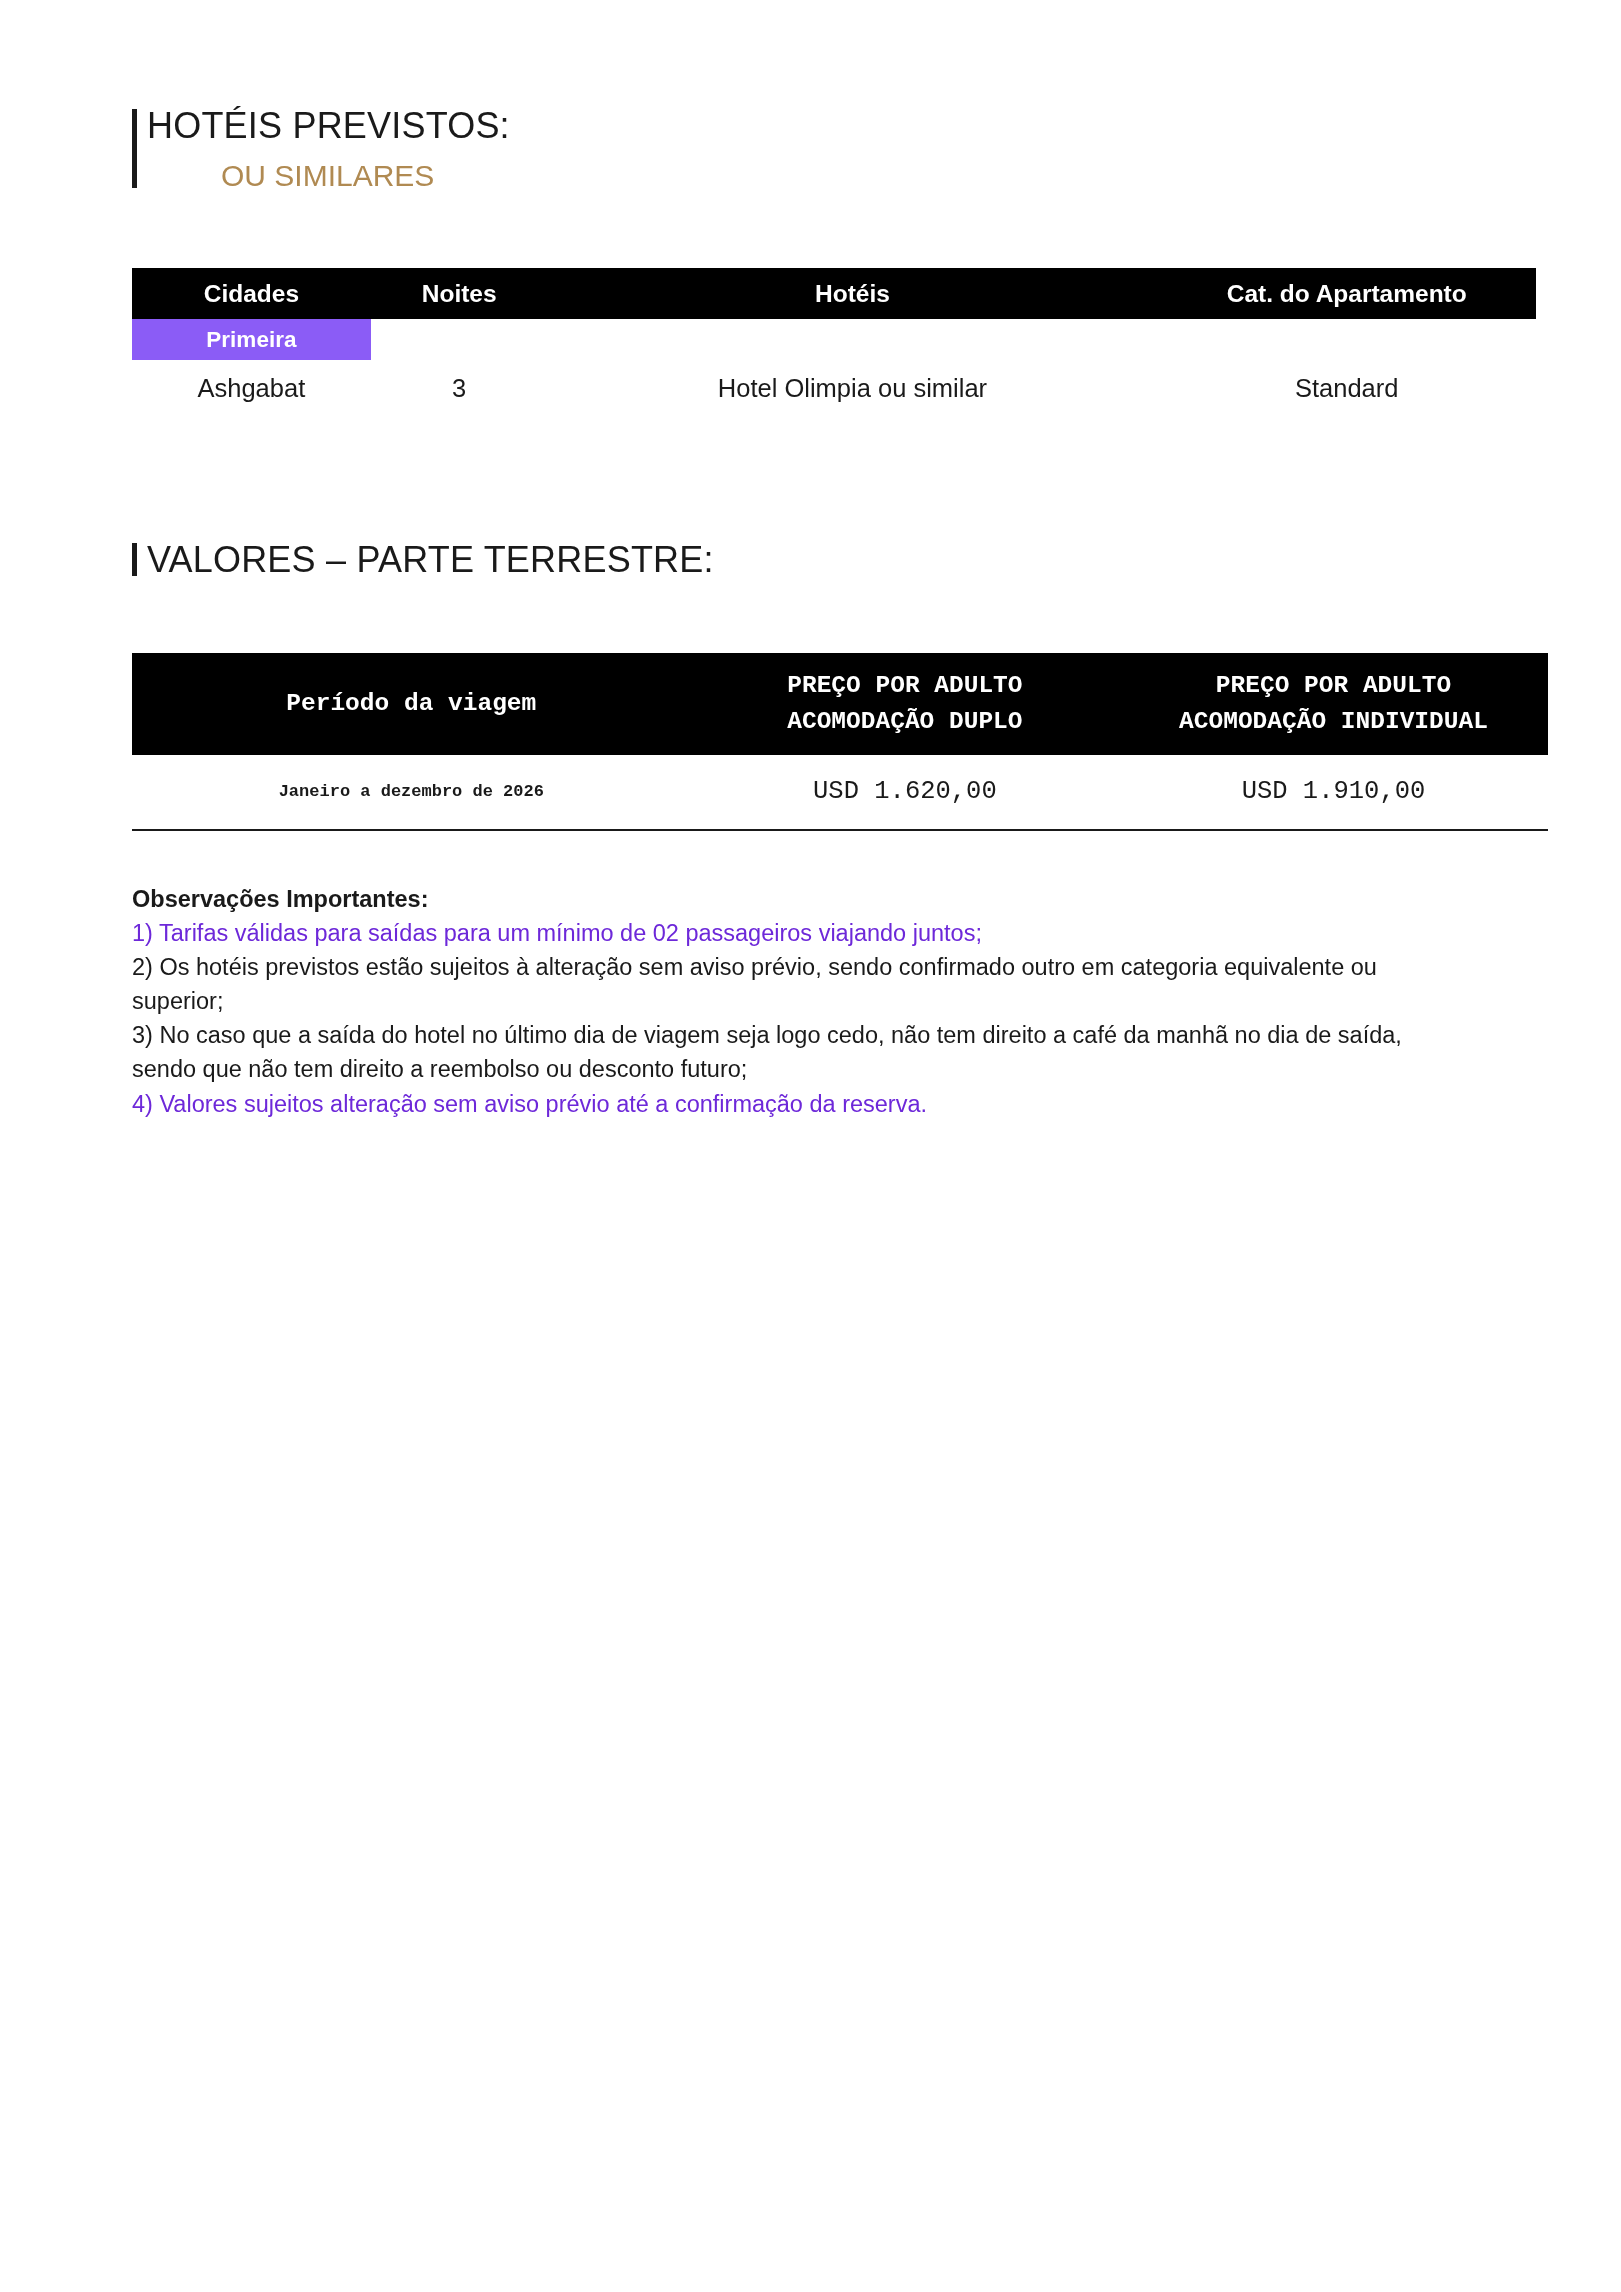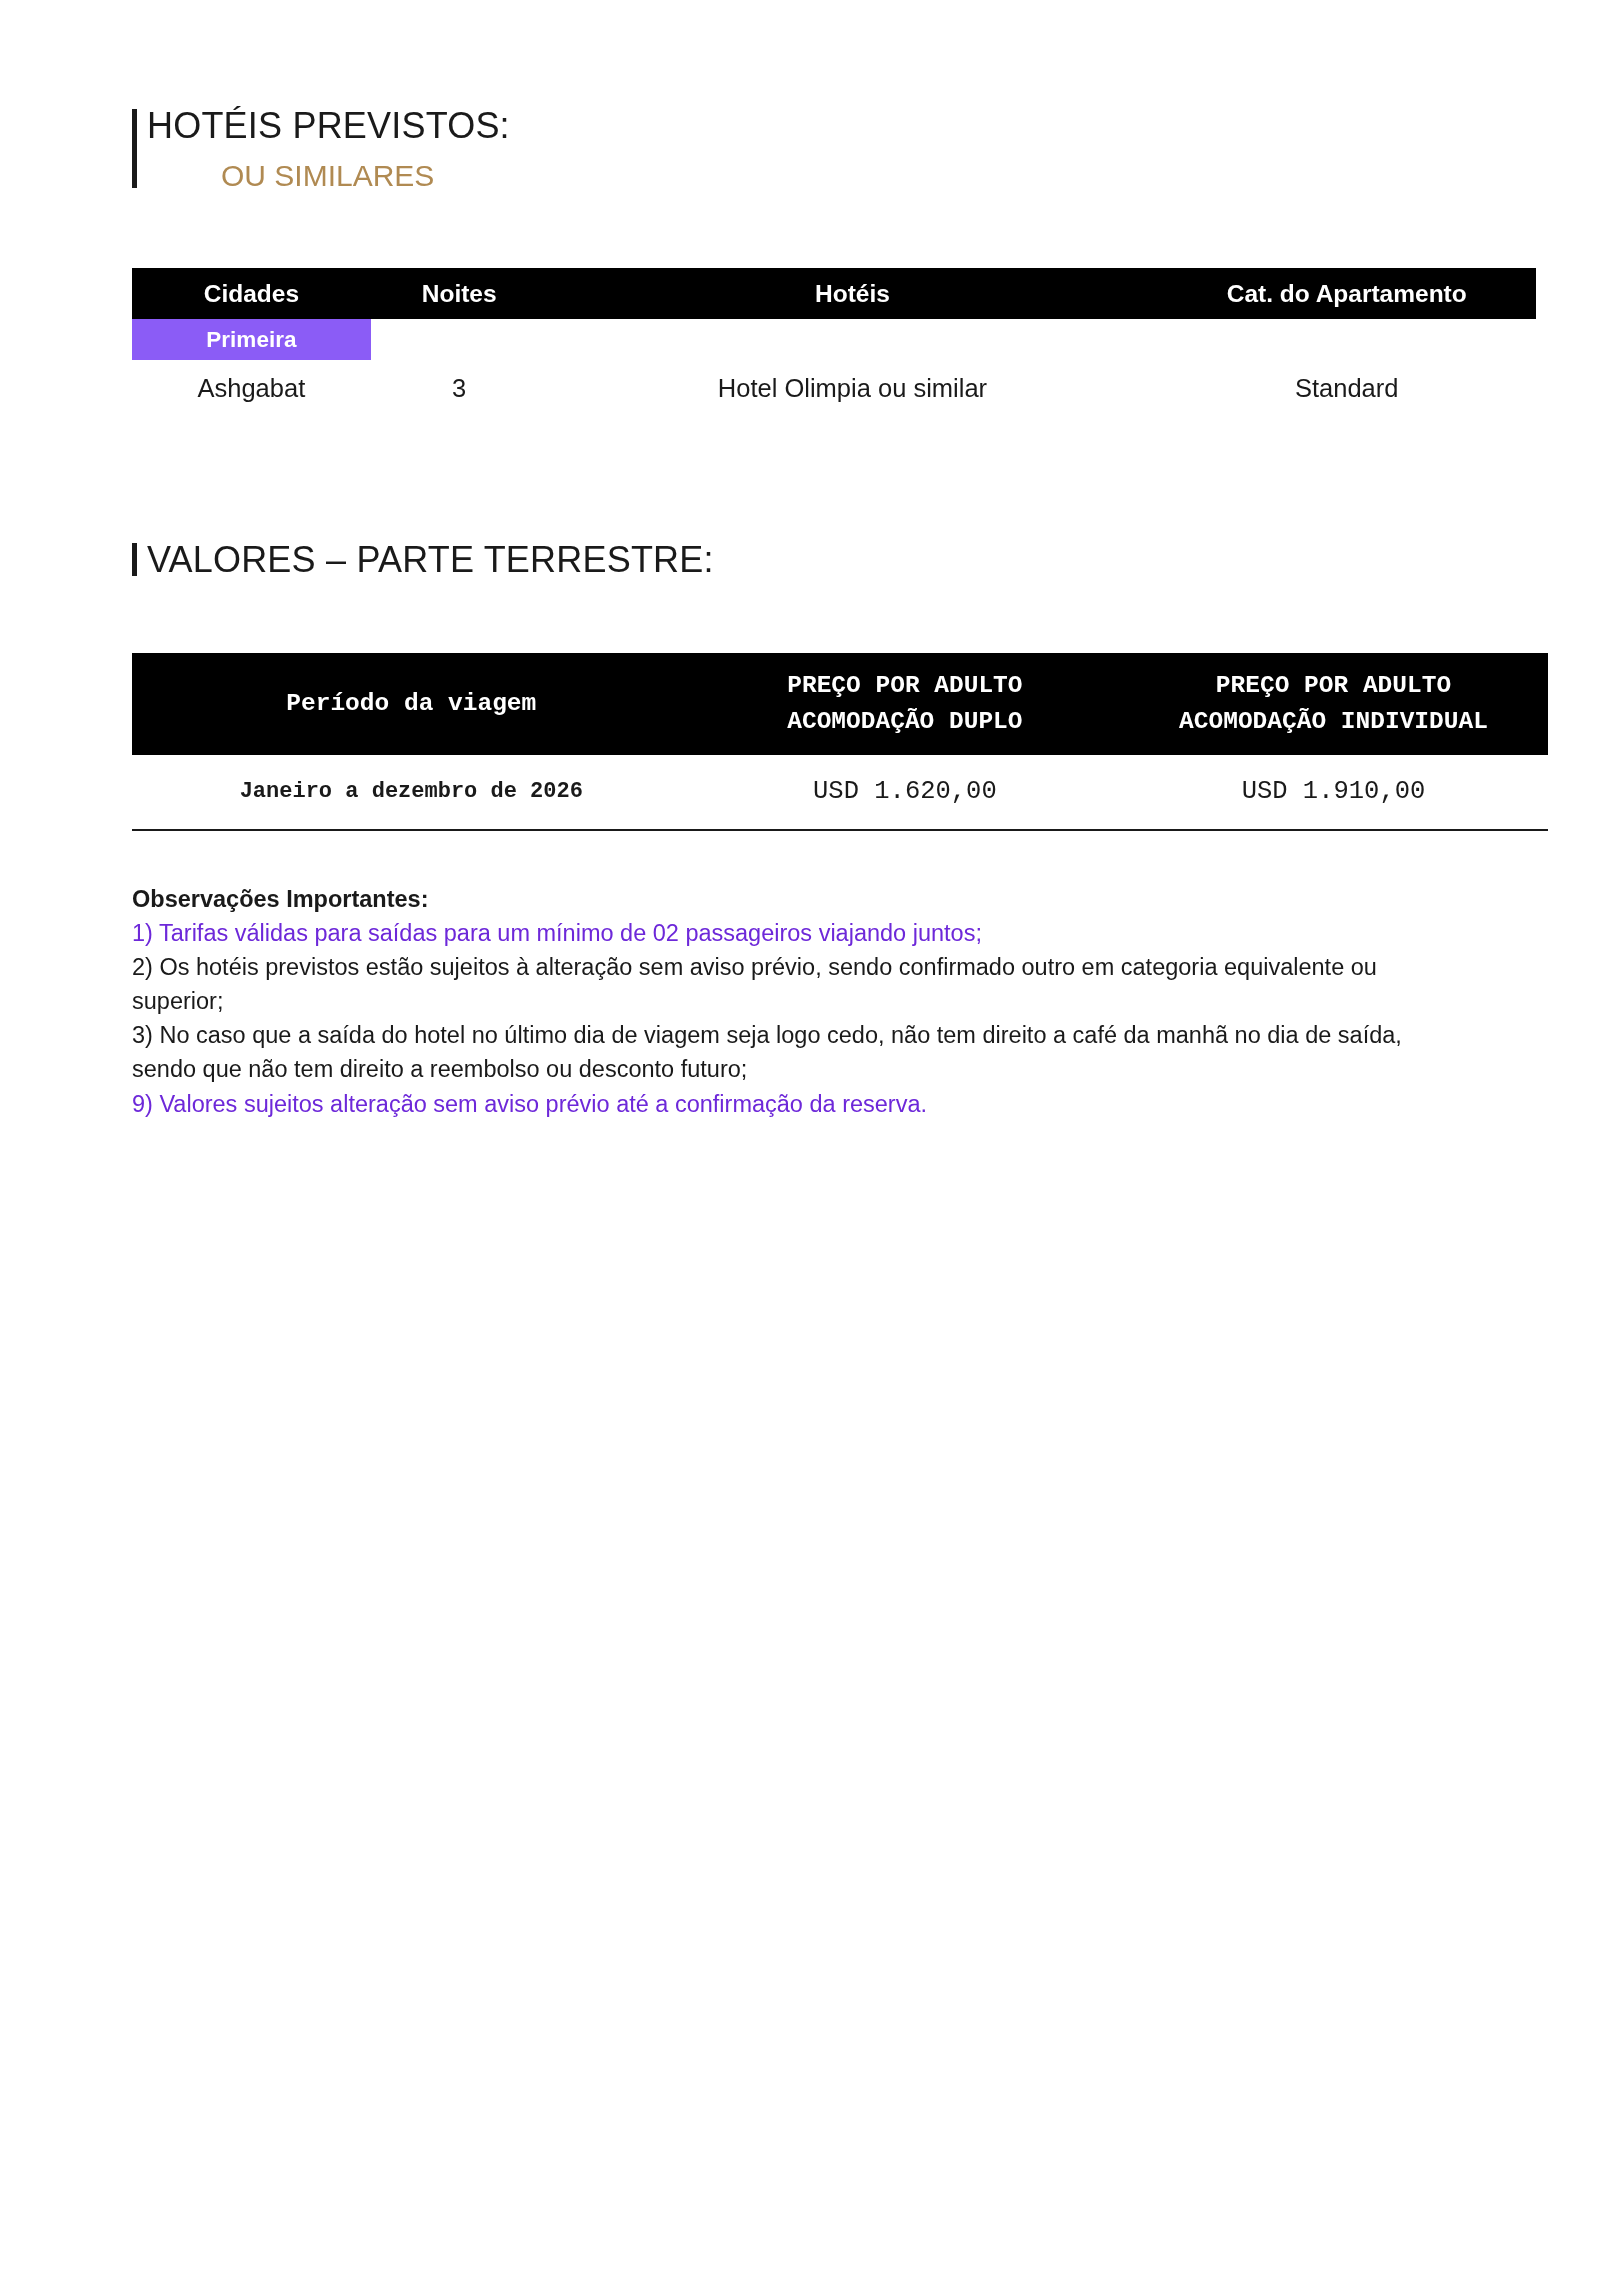--- a/index.html
+++ b/index.html
@@ -124,21 +124,21 @@
   .prices-table th.c-duplo   { width: 409px; }
   .prices-table th.c-indiv   { width: 409px; }
   .prices-table td {
     font-size: 25.5px;
     text-align: center;
     padding: 21.6px 9.8px 23.5px;
     border-bottom: 2px solid #1a1a1a;
   }
   .prices-table td.periodo {
     font-weight: bold;
-    font-size: 22px;
+    font-size: 17px;
   }
 
   
   .notes {
     width: 1304px;
     margin-top: 51px;
     font-size: 23.5px;
     line-height: 1.45;
     color: #1a1a1a;
   }
@@ -208,17 +208,17 @@
         <td>USD 1.910,00</td>
       </tr>
     </tbody>
   </table>
 
   <div class="notes">
     <p class="title">Observações Importantes:</p>
     <p class="red">1) Tarifas válidas para saídas para um mínimo de 02 passageiros viajando juntos;</p>
     <p>2) Os hotéis previstos estão sujeitos à alteração sem aviso prévio, sendo confirmado outro em categoria equivalente ou superior;</p>
     <p>3) No caso que a saída do hotel no último dia de viagem seja logo cedo, não tem direito a café da manhã no dia de saída, sendo que não tem direito a reembolso ou desconto futuro;</p>
-    <p class="red">9) Valores sujeitos alteração sem aviso prévio até a confirmação da reserva.</p>
+    <p class="red">4) Valores sujeitos alteração sem aviso prévio até a confirmação da reserva.</p>
   </div>
 
 </div>
 
 
 </body></html>

